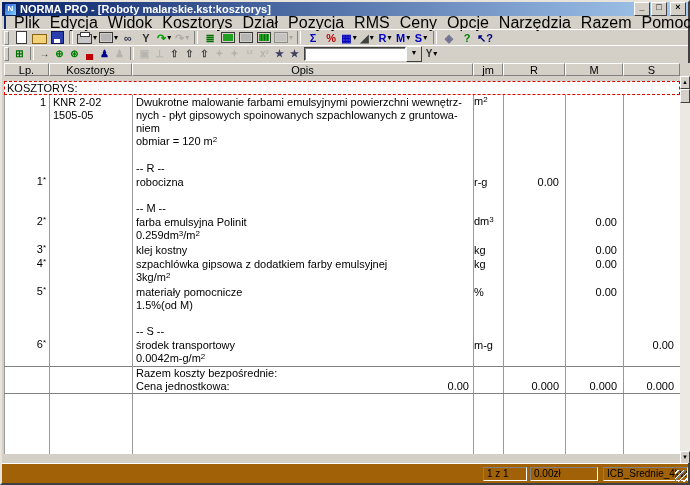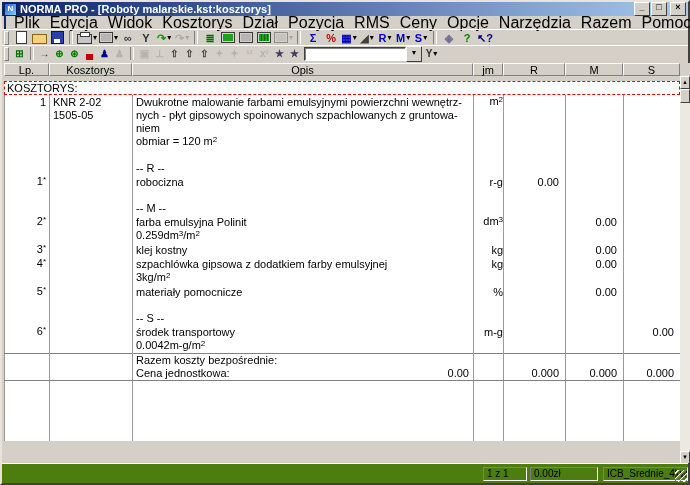--- a/index.html
+++ b/index.html
@@ -52,37 +52,37 @@
   
   .gridwrap{position:absolute;left:2px;top:61px;width:686px;height:401px;background:#d4d0c8}
   #grid-header{display:flex;height:18px}
   .hcell{box-sizing:border-box;height:13px;background:#d4d0c8;border:1px solid;border-color:#fff #808080 #808080 #fff;display:flex;align-items:center;justify-content:center;font-size:11px}
   .sect-row{box-sizing:border-box;width:676px;height:14px;background:#fff;border:1px dashed #e00000;font-size:11px;line-height:12px;padding-left:2px}
   table#grid{border-collapse:collapse;table-layout:fixed;border-left:1px solid #9a9a9a;background:#fff}
   #grid td{height:13px;padding:0;font-size:11px;line-height:13px;white-space:nowrap;overflow:hidden;border-right:1px solid #9a9a9a;background:#fff;color:#000}
   #grid .c0{text-align:right;padding-right:3px}
   #grid .c1{padding-left:3px}
   #grid .c2{padding-left:3px;padding-right:4px}
-  #grid .c3{text-align:right}
+  #grid .c3{text-align:left}
   #grid .c4,#grid .c5,#grid .c6{text-align:right;padding-right:6px}
   #grid tr.bt td{border-top:1px solid #808080}
   #grid tr.bb td{border-bottom:1px solid #808080}
   #grid tr.filler td{height:60px}
   .sup{font-size:8px;position:relative;top:-3px}
   .oright{float:right}
 
   
   .sb{position:absolute;right:0;top:13px;bottom:0;width:10px;background:#ece9e2}
   .sb-btn{position:absolute;left:0;width:10px;height:13px;background:#d4d0c8;border:1px solid;border-color:#fff #404040 #404040 #fff;box-sizing:border-box;font-size:6px;line-height:11px;text-align:center;color:#000}
   .sb-up{top:0}
   .sb-thumb{position:absolute;left:0;top:13px;width:10px;height:14px;background:#d4d0c8;border:1px solid;border-color:#fff #404040 #404040 #fff;box-sizing:border-box}
   .sb-down{bottom:0}
 
   
-  .statusbar{position:absolute;left:0;right:0;bottom:0;height:19px;background:#4d7c0f;border-top:1px solid #fff}
+  .statusbar{position:absolute;left:0;right:0;bottom:0;height:19px;background:#a16207;border-top:1px solid #fff}
   .sp{position:absolute;top:3px;height:14px;border:1px solid;border-color:#808080 #fff #fff #808080;box-sizing:border-box;font-size:10px;line-height:12px;padding-left:3px;white-space:nowrap;overflow:hidden}
   .sp1{left:481px;width:44px}
   .sp2{left:528px;width:68px}
   .sp3{left:601px;width:85px}
   .grip2{position:absolute;right:1px;bottom:1px;width:12px;height:12px;background:repeating-linear-gradient(135deg,transparent 0 2px,#fff 2px 3px,#808080 3px 4px)}
 </style>
 </head>
 <body>
 
 <div class="window">
@@ -430,20 +430,29 @@
             <td class="c1"></td>
             <td class="c2"><span>materiały pomocnicze</span></td>
             <td class="c3"><span>%</span></td>
             <td class="c4"></td>
             <td class="c5">0.00</td>
             <td class="c6"></td>
           </tr>
           <tr>
             <td class="c0"></td>
             <td class="c1"></td>
+            <td class="c2"><span>1.5%(od M)</span></td>
+            <td class="c3"></td>
+            <td class="c4"></td>
+            <td class="c5"></td>
+            <td class="c6"></td>
+          </tr>
+          <tr>
+            <td class="c0"></td>
+            <td class="c1"></td>
             <td class="c2"></td>
             <td class="c3"></td>
             <td class="c4"></td>
             <td class="c5"></td>
             <td class="c6"></td>
           </tr>
           <tr>
             <td class="c0"></td>
             <td class="c1"></td>
             <td class="c2"><span>-- S --</span></td>

